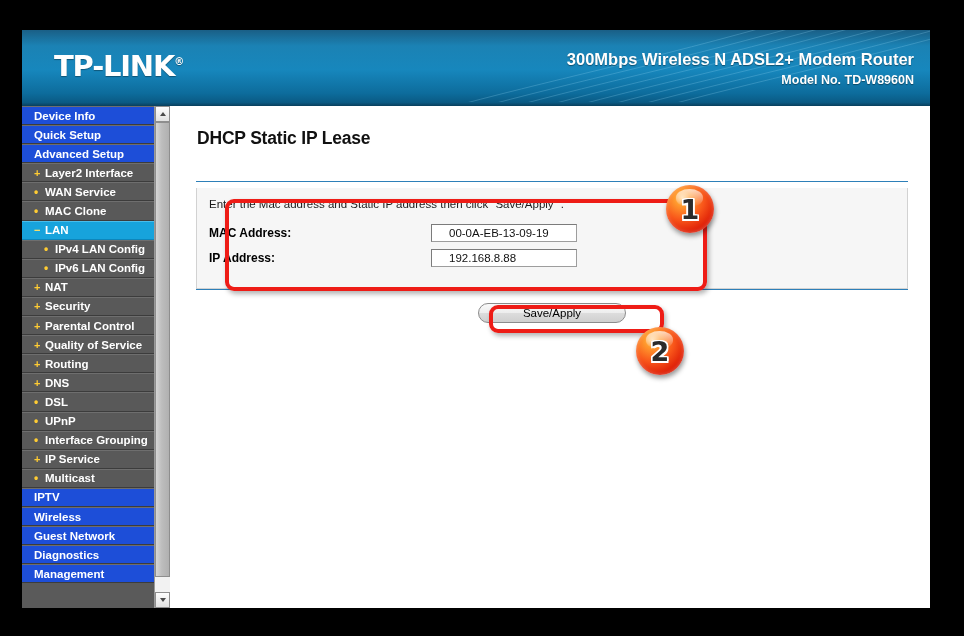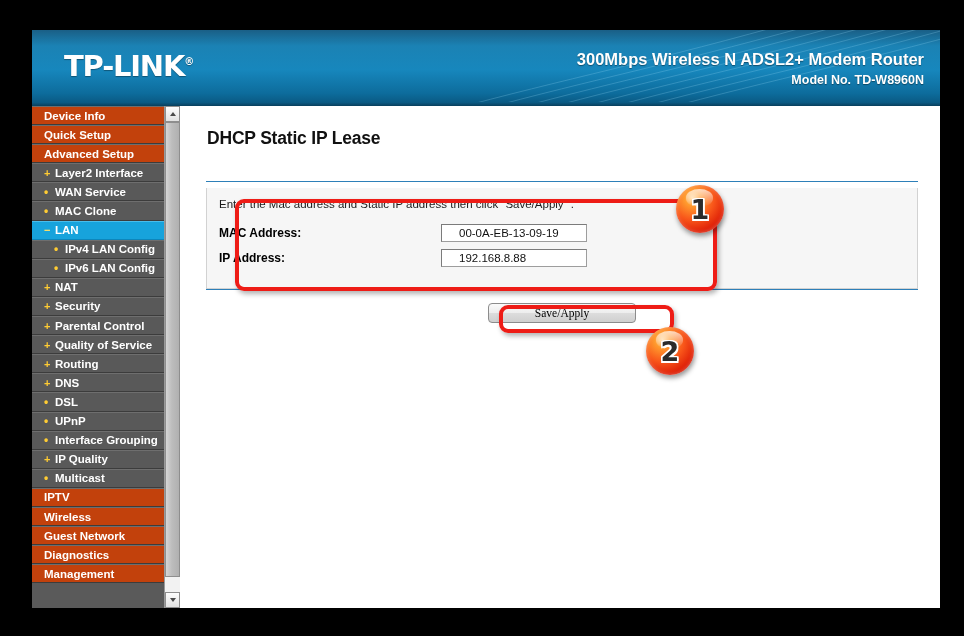--- a/index.html
+++ b/index.html
@@ -21,21 +21,21 @@
 
   .frame {
     position: absolute; left: 0; top: 0;
     width: 964px; height: 636px;
     background: #000000;
   }
 
   
   .page {
     position: absolute;
-    left: 32px; top: 30px;
+    left: 22px; top: 30px;
     width: 908px; height: 578px;
     background: #ffffff;
     overflow: hidden;
   }
 
   
   .banner {
     position: relative;
     height: 72px;
     background: linear-gradient(180deg,
@@ -113,21 +113,21 @@
     font-size: 11.5px;
     font-weight: bold;
     padding-left: 12px;
     white-space: nowrap;
     background: #595959;
     display: flex;
     align-items: center;
     cursor: pointer;
     overflow: hidden;
   }
-  .menu li.top  { background: #c2410c; }
+  .menu li.top  { background: #1d4ed8; }
   .menu li.sub  { padding-left: 12px; }
   .menu li.sub2 { padding-left: 22px; }
   .menu li.active {
     background: #17a3dc;
     border-top-color: #49bdeb;
     border-bottom-color: #0d86bb;
   }
   .mk {
     color: #ffcc33;
     font-size: 11px;
@@ -237,25 +237,25 @@
   .btn-zone {
     margin-top: 13px;
     display: flex;
     justify-content: center;
     position: relative;
   }
   .btn {
     width: 148px;
     height: 20px;
     font-size: 11.5px;
-    font-family: Liberation Serif, serif;
+    font-family: Liberation Sans, sans-serif;
     color: #000000;
     background: linear-gradient(180deg,#fafafa 0%,#ededed 48%,#dcdcdc 52%,#cfcfcf 100%);
     border: 1px solid #8c8c8c;
-    border-radius: 4px;
+    border-radius: 10px;
     cursor: pointer;
   }
 
   
   .anno-box {
     position: absolute;
     border: 4px solid #ee1c16;
     border-radius: 9px;
     pointer-events: none;
     box-shadow: 2px 3px 5px rgba(0,0,0,.30);
@@ -400,21 +400,21 @@
           <li class="sub">
             <span class="mk dot">•</span>
             <span>UPnP</span>
           </li>
           <li class="sub">
             <span class="mk dot">•</span>
             <span>Interface Grouping</span>
           </li>
           <li class="sub">
             <span class="mk">+</span>
-            <span>IP Quality</span>
+            <span>IP Service</span>
           </li>
           <li class="sub">
             <span class="mk dot">•</span>
             <span>Multicast</span>
           </li>
           <li class="top">
             <span>IPTV</span>
           </li>
           <li class="top">
             <span>Wireless</span>

